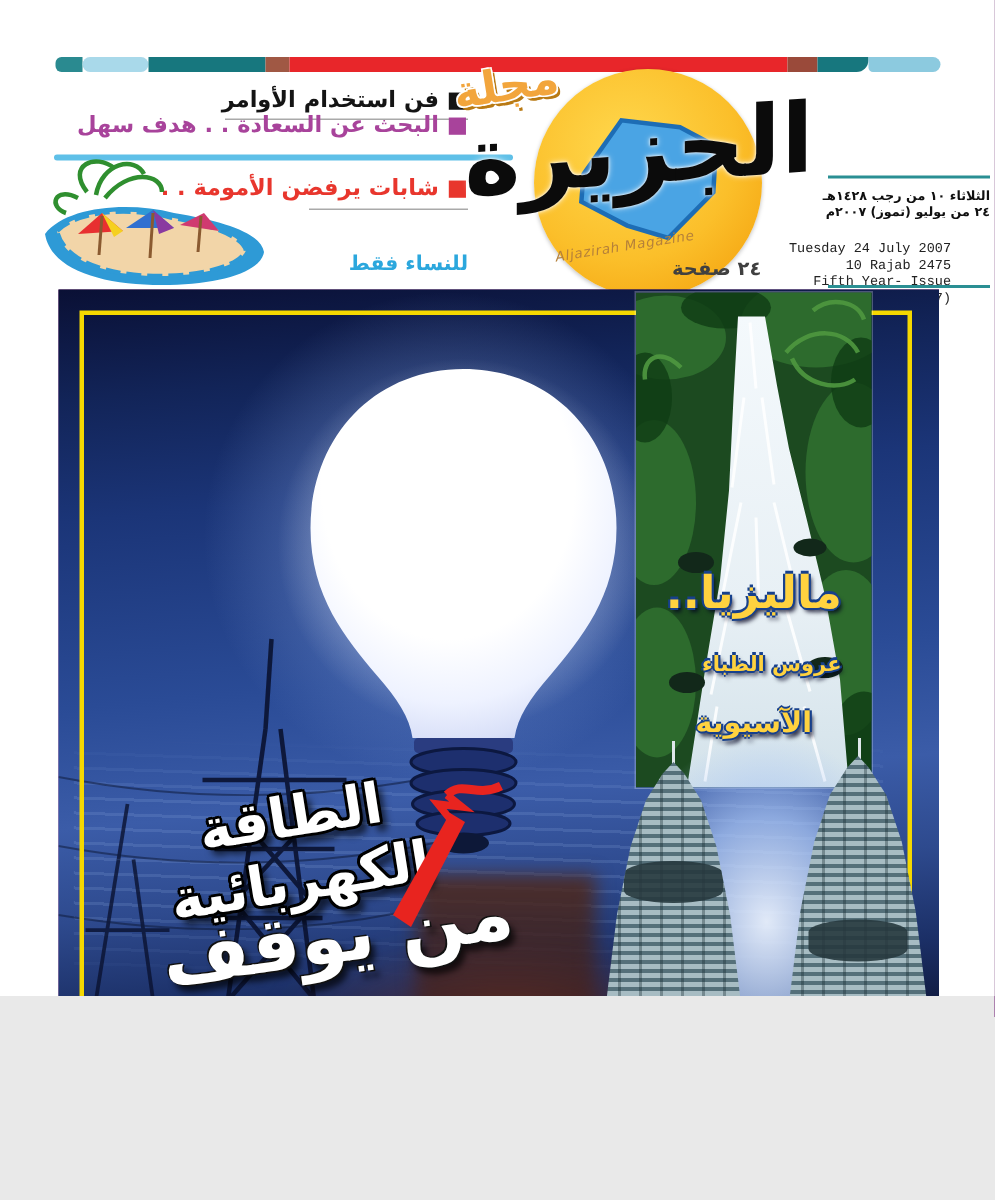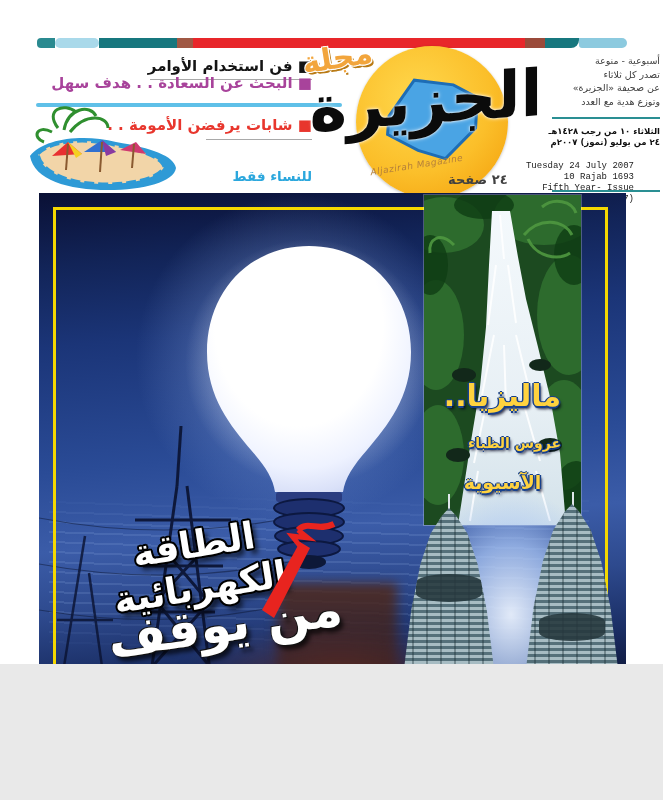--- a/index.html
+++ b/index.html
@@ -143,34 +143,28 @@
     <div class="abs logo-circle"></div>
     <svg class="abs" style="left:78px;top:30px;width:110px;height:100px;" viewBox="0 0 110 100">
       <path d="M12,40 L42,8 L80,18 L102,34 L96,64 L62,90 L36,78 L8,58 Z" fill="#4aa4e4" stroke="#1d6db5" stroke-width="3" transform="rotate(-8 55 50)"></path>
     </svg>
     <div class="abs logo-majalla">مجلة</div>
     <div class="abs logo-title">الجزيرة</div>
     <div class="abs logo-sub">Aljazirah Magazine</div>
     <div class="abs logo-pages">٢٤ صفحة</div>
   </div>
 
-  <div class="abs info info-about">
-    <div>أسبوعية - منوعة</div>
-    <div>تصدر كل ثلاثاء</div>
-    <div>عن صحيفة «الجزيرة»</div>
-    <div>وتوزع هدية مع العدد</div>
-  </div>
   <div class="abs teal-rule" style="left:552px;top:117px;width:108px;"></div>
   <div class="abs info info-ardate">
     <div>الثلاثاء ١٠ من رجب ١٤٢٨هـ</div>
     <div>٢٤ من يوليو (تموز) ٢٠٠٧م</div>
   </div>
   <div class="abs info-endate">
     <div>Tuesday 24 July 2007</div>
-    <div>10 Rajab 1693</div>
+    <div>10 Rajab 2475</div>
     <div>Fifth Year- Issue (427)</div>
   </div>
   <div class="abs teal-rule" style="left:552px;top:190px;width:108px;"></div>
 
   <div class="abs cover">
     <div class="abs scene"></div>
     <div class="abs bulb-halo"></div>
     <div class="abs water-streaks"></div>
 
     <svg class="abs" style="left:0;top:175px;width:260px;height:392px;z-index:3;" viewBox="0 0 260 392">

